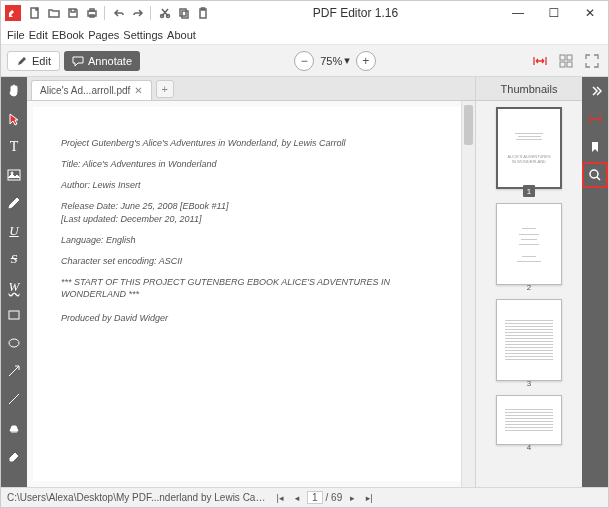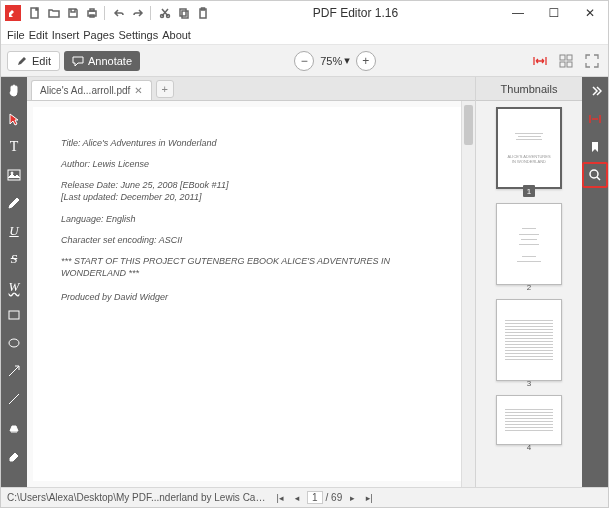--- a/index.html
+++ b/index.html
@@ -147,21 +147,21 @@
   <div class="winbtns">
     <span>—</span>
     <span>☐</span>
     <span>✕</span>
   </div>
 </div>
 
 <div class="menubar">
   <span>File</span>
   <span>Edit</span>
-  <span>Insert</span>
+  <span>EBook</span>
   <span>Pages</span>
   <span>Settings</span>
   <span>About</span>
 </div>
 
 <div class="toolbar">
   <div class="mode">
     <div class="btn edit">
       <svg viewBox="0 0 12 12">
           <path d="M2 10 L3 7 L8 2 L10 4 L5 9 Z" fill="#555"></path>
@@ -269,22 +269,23 @@
   <div class="center">
     <div class="tabbar">
       <div class="tab">
         <span>Alice's Ad...arroll.pdf</span>
         <span class="close">✕</span>
       </div>
       <span class="add">+</span>
     </div>
     <div class="docscroll">
       <div class="docpage">
+        <div>Project Gutenberg's Alice's Adventures in Wonderland, by Lewis Carroll</div>
         <div>Title: Alice's Adventures in Wonderland</div>
-        <div>Author: Lewis License</div>
+        <div>Author: Lewis Insert</div>
         <div style="margin-bottom:0">Release Date: June 25, 2008 [EBook #11]</div>
         <div>[Last updated: December 20, 2011]</div>
         <div>Language: English</div>
         <div>Character set encoding: ASCII</div>
         <div>*** START OF THIS PROJECT GUTENBERG EBOOK ALICE'S ADVENTURES IN WONDERLAND ***</div>
         <div style="margin-top:12px">Produced by David Widger</div>
       </div>
       <div class="vscroll">
           <div class="thumb"></div>
         </div>

